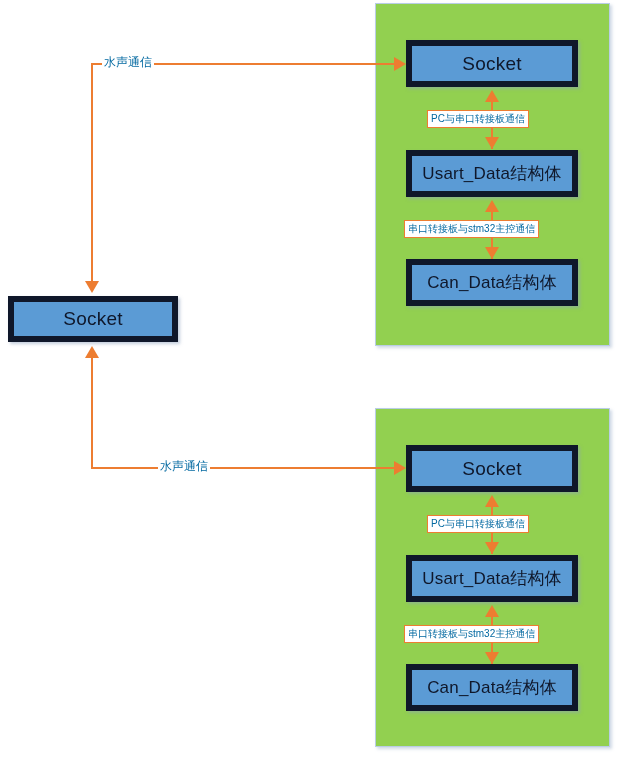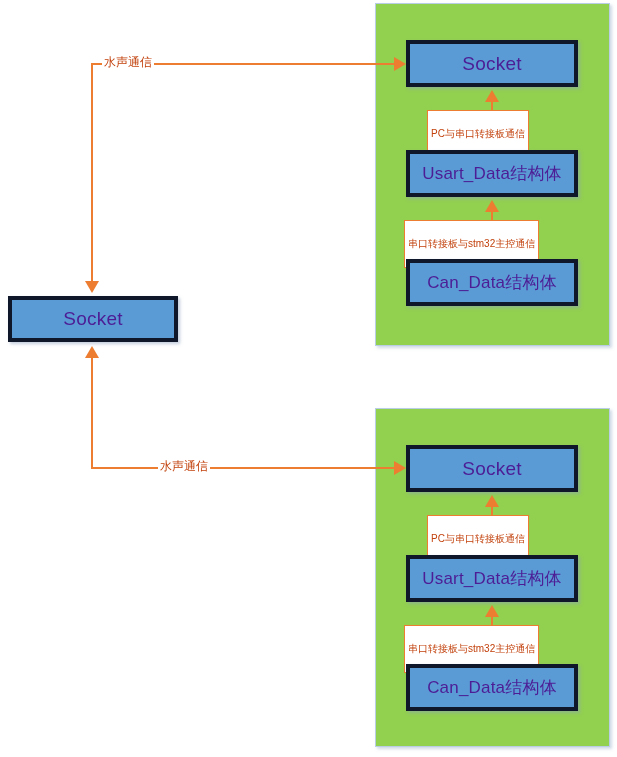--- a/index.html
+++ b/index.html
@@ -19,23 +19,23 @@
     position:absolute;
     background:#92D050;
     border:1px solid #b9cde5;
     box-sizing:border-box;
     box-shadow:2px 2px 3px rgba(150,170,200,.45);
   }
   
   .box{
     position:absolute;
     background:#5B9BD5;
-    border:4px solid #0f172a;
+    border:6px solid #0f172a;
     box-sizing:border-box;
-    color:#4c1d95;
+    color:#0f172a;
     display:flex;
     align-items:center;
     justify-content:center;
     font-size:19px;
     letter-spacing:.2px;
     box-shadow:2px 2px 3px rgba(140,160,190,.5);
     white-space:nowrap;
     text-align:right;
   }
   .box.small{font-size:17px;}
@@ -56,32 +56,32 @@
   }
   .arrow-right{
     position:absolute;width:0;height:0;
     border-top:7px solid transparent;
     border-bottom:7px solid transparent;
     border-left:12px solid #ED7D31;
   }
   
   .edge-label{
     position:absolute;
-    color:#c2410c;
+    color:#0369a1;
     background:#ffffff;
     font-size:11px;
     line-height:14px;
     padding:1px 2px;
     white-space:nowrap;
     text-align:center;
   }
   .edge-label.boxed{
     border:1px solid #ED7D31;
     font-size:10px;
-    padding:16px 3px;
+    padding:1px 3px;
   }
   .edge-label.plain{
     font-size:12px;
     border:0;
     padding:0 2px;
   }
 </style>
 </head>
 <body>
 

